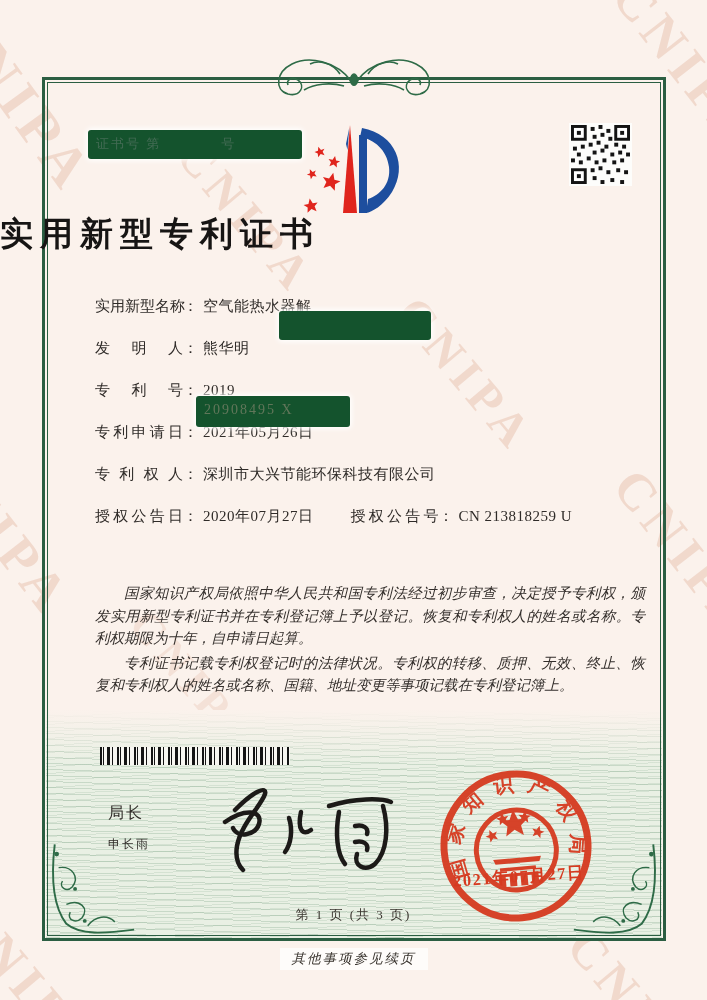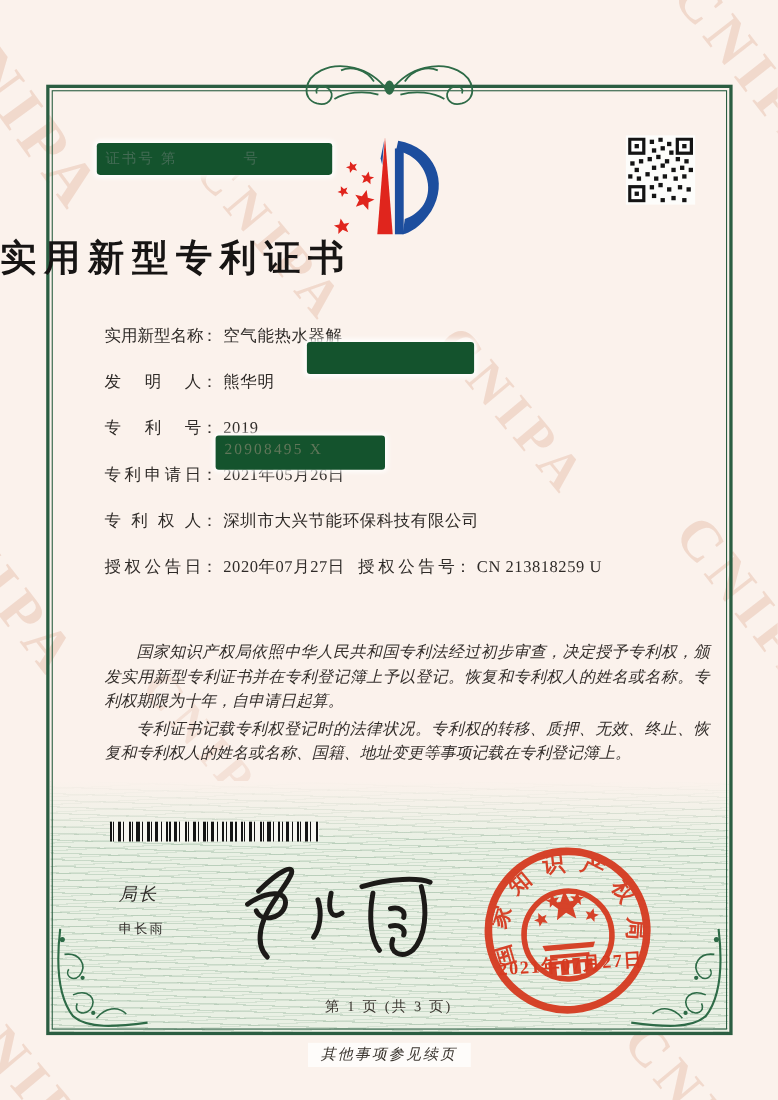--- a/index.html
+++ b/index.html
@@ -78,41 +78,41 @@
   .fields {
     position:absolute; left:95px; top:285px; width:560px; z-index:5;
     font-size:15px; line-height:42px; white-space:nowrap;
   }
   .flabel {
     display:inline-block; width:88px; text-align:justify; text-align-last:justify;
     vertical-align:top;
   }
   .colon { display:inline-block; }
   .fval { margin-left:5px; letter-spacing:.5px; }
-  .pair2 { margin-left:12px; }
+  .pair2 { margin-left:37px; }
 
   
   .bodytext {
     position:absolute; left:95px; top:582px; width:550px; z-index:5;
     font-size:14.5px; line-height:22.5px; font-style:italic; color:#332e2b;
     text-align:justify;
   }
   .bodytext p { text-indent:2em; margin-bottom:2px; }
 
   
   .barcode {
     position:absolute; left:100px; top:747px; width:190px; height:18px; z-index:6;
     background:
       repeating-linear-gradient(90deg,
         #141414 0 2px, #f7f6f1 2px 3px,
         #141414 3px 4px, #f7f6f1 4px 7px,
         #141414 7px 10px, #f7f6f1 10px 12px,
         #141414 12px 13px, #f7f6f1 13px 17px);
   }
-  .sig-title { position:absolute; left:108px; top:803px; font-size:16px; z-index:6; letter-spacing:2px;font-style:italic; }
+  .sig-title { position:absolute; left:108px; top:803px; font-size:16px; z-index:6; letter-spacing:2px; }
   .sig-name  { position:absolute; left:108px; top:836px; font-size:12px; z-index:6; letter-spacing:2px; }
   .sig-script { position:absolute; left:205px; top:772px; width:200px; height:110px; z-index:6; }
 
   .seal { position:absolute; left:436px; top:766px; width:160px; height:160px; z-index:6; transform:rotate(-5deg); opacity:.95; }
   .seal-date {
     position:absolute; left:428px; top:866px; width:182px; z-index:7;
     text-align:center; font-size:16.5px; font-weight:bold; color:#d63a20;
     letter-spacing:1.5px; transform:rotate(-4deg); white-space:nowrap;
   }
 

